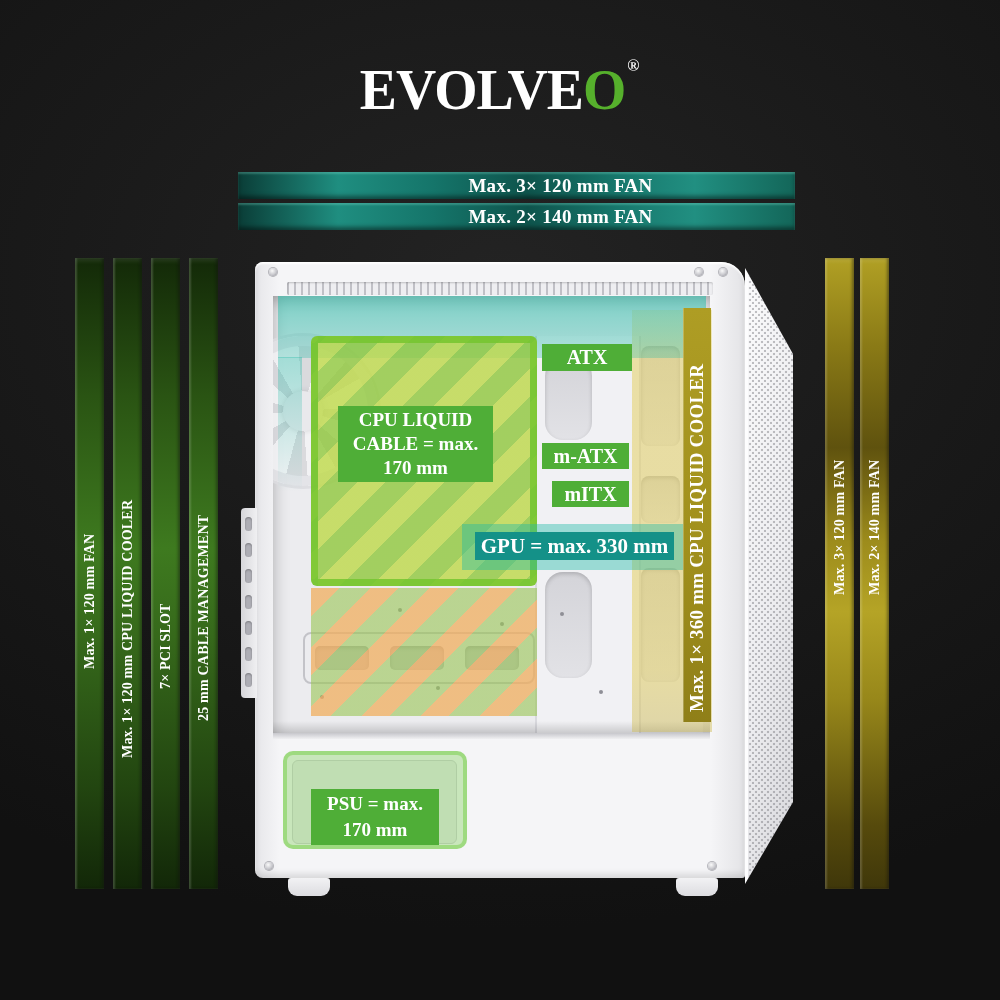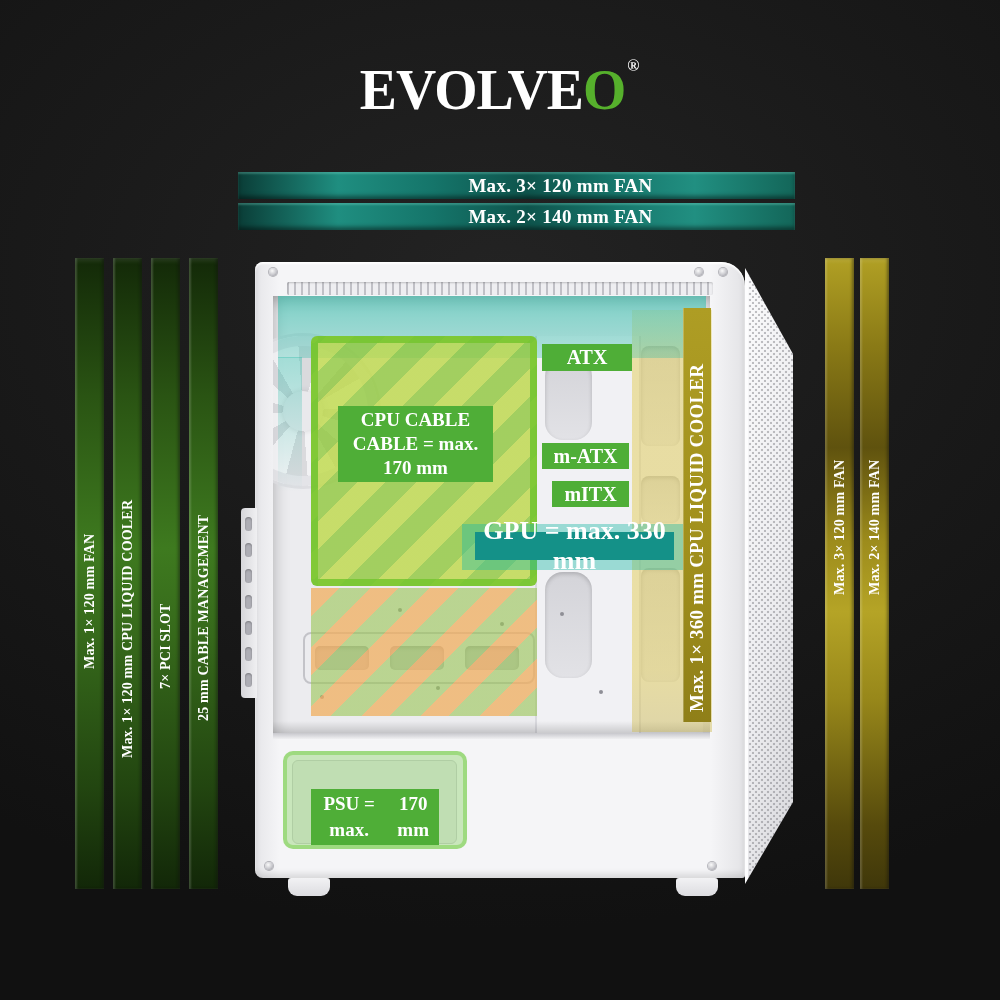--- a/index.html
+++ b/index.html
@@ -72,22 +72,22 @@
   #psu-overlay{left:283px;top:751px;width:184px;height:98px;z-index:6;border-radius:10px;box-sizing:border-box;
     border:4px solid rgba(124,208,80,.55);background:rgba(118,204,74,.35);}
   .lbl{display:flex;align-items:center;justify-content:center;color:#fff;font-weight:bold;z-index:8;text-align:center;}
   .lbl.teal{background:#149188;}
   .lbl.green{background:#4fae37;}
   #lbl-240{left:291px;top:302px;width:383px;height:30px;font-size:20px;letter-spacing:.2px;}
   #lbl-atx{left:542px;top:344px;width:90px;height:27px;font-size:20px;}
   #lbl-matx{left:542px;top:443px;width:87px;height:26px;font-size:20px;}
   #lbl-mitx{left:552px;top:481px;width:77px;height:26px;font-size:20px;}
   #lbl-cpu{left:338px;top:406px;width:155px;height:76px;font-size:19px;line-height:24px;flex-direction:column;}
-  #lbl-gpu{left:475px;top:532px;width:199px;height:28px;font-size:26px;}
-  #lbl-psu{left:311px;top:789px;width:128px;height:56px;font-size:19px;line-height:26px;flex-direction:row;}
+  #lbl-gpu{left:475px;top:532px;width:199px;height:28px;font-size:21px;}
+  #lbl-psu{left:311px;top:789px;width:128px;height:56px;font-size:19px;line-height:26px;flex-direction:column;}
   #olive-bar{left:683px;top:308px;width:28px;height:414px;z-index:9;
     background:linear-gradient(180deg,#ae9d24,#a08f1c 60%,#8f7f18);box-shadow:inset 1px 0 0 rgba(255,255,255,.25);}
   #olive-bar .vtext{font-size:19px;line-height:20px;transform:translateX(10px) rotate(-90deg);bottom:10px;}
 </style>
 </head>
 <body>
 
 <div id="stage">
 
   <div id="logo" class="abs">
@@ -177,21 +177,21 @@
   <div id="lbl-atx" class="lbl green abs">
     <span>ATX</span>
   </div>
   <div id="lbl-matx" class="lbl green abs">
     <span>m-ATX</span>
   </div>
   <div id="lbl-mitx" class="lbl green abs">
     <span>mITX</span>
   </div>
   <div id="lbl-cpu" class="lbl green abs">
-    <span>CPU CABLE</span>
+    <span>CPU LIQUID</span>
     <span>CABLE = max.</span>
     <span>170 mm</span>
   </div>
   <div id="lbl-gpu" class="lbl teal abs">
     <span>GPU = max. 330 mm</span>
   </div>
   <div id="lbl-psu" class="lbl green abs">
     <span>PSU = max.</span>
     <span>170 mm</span>
   </div>

